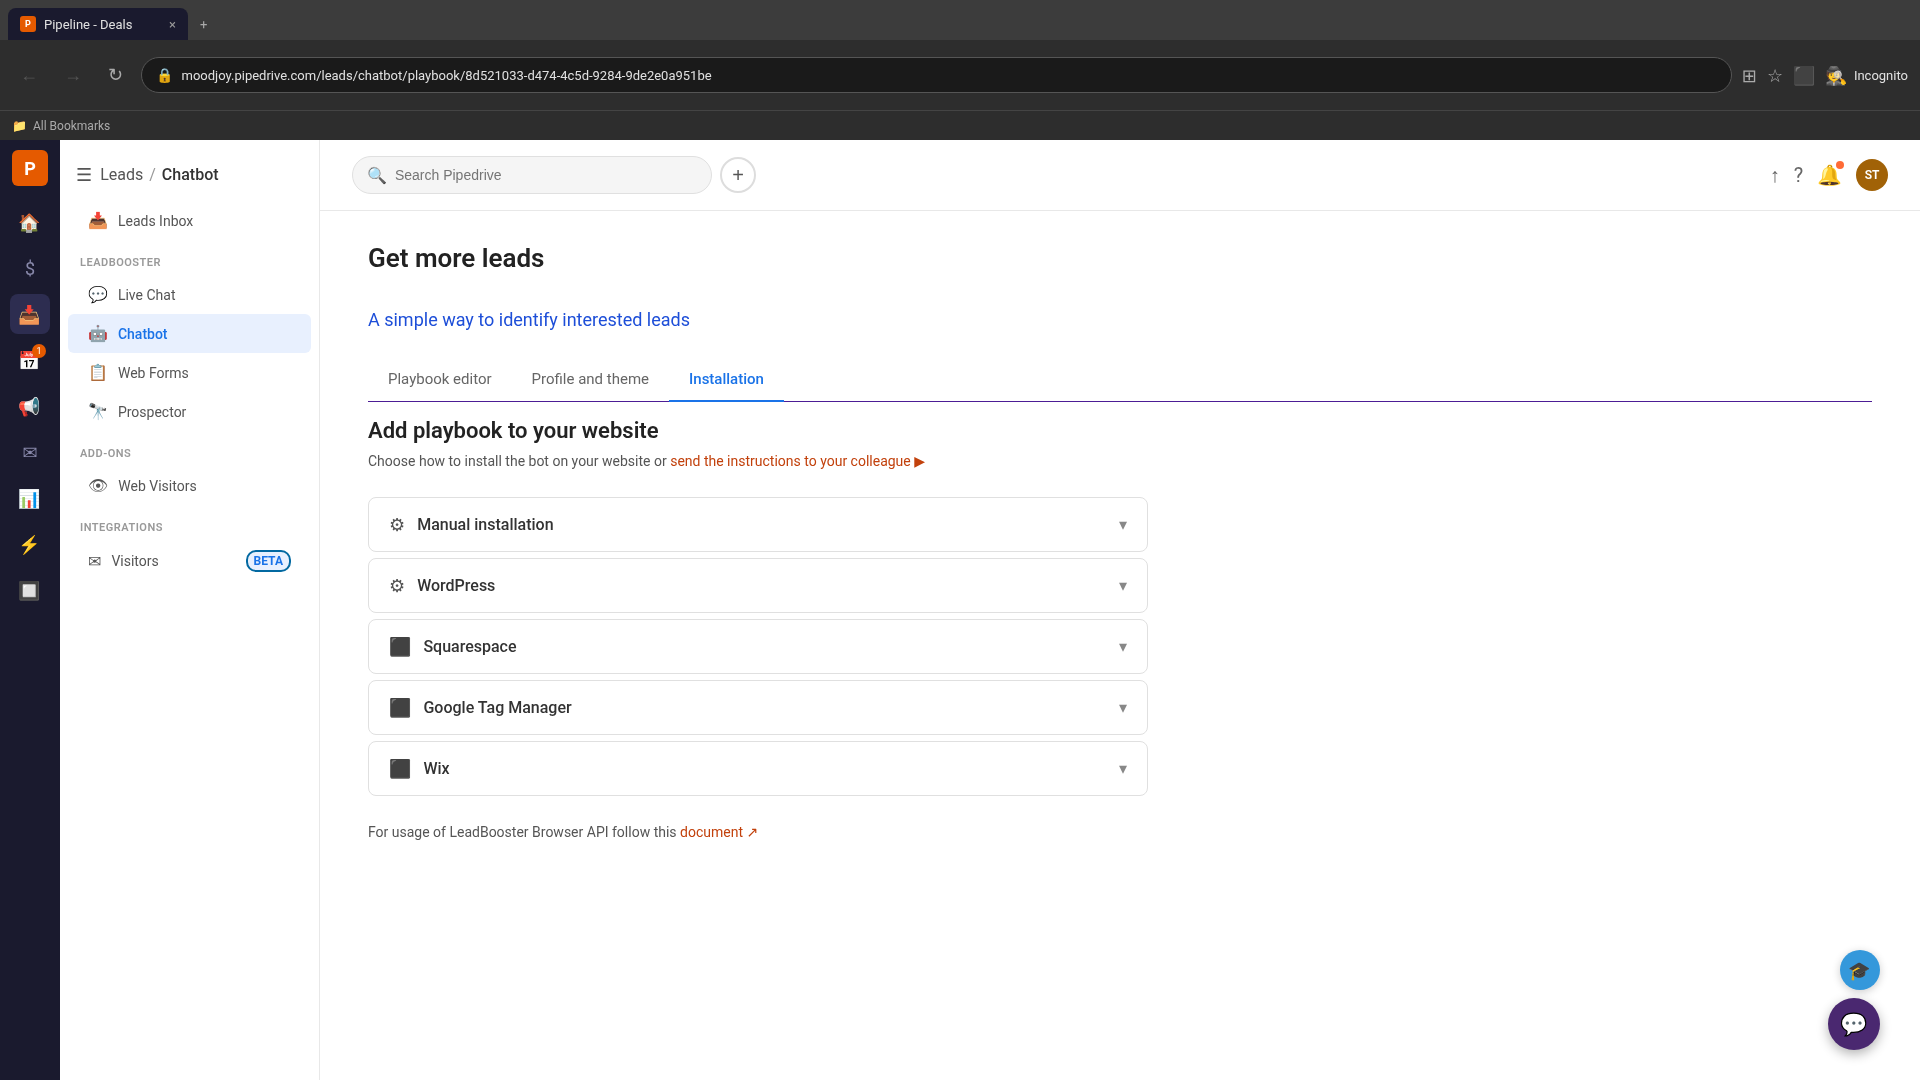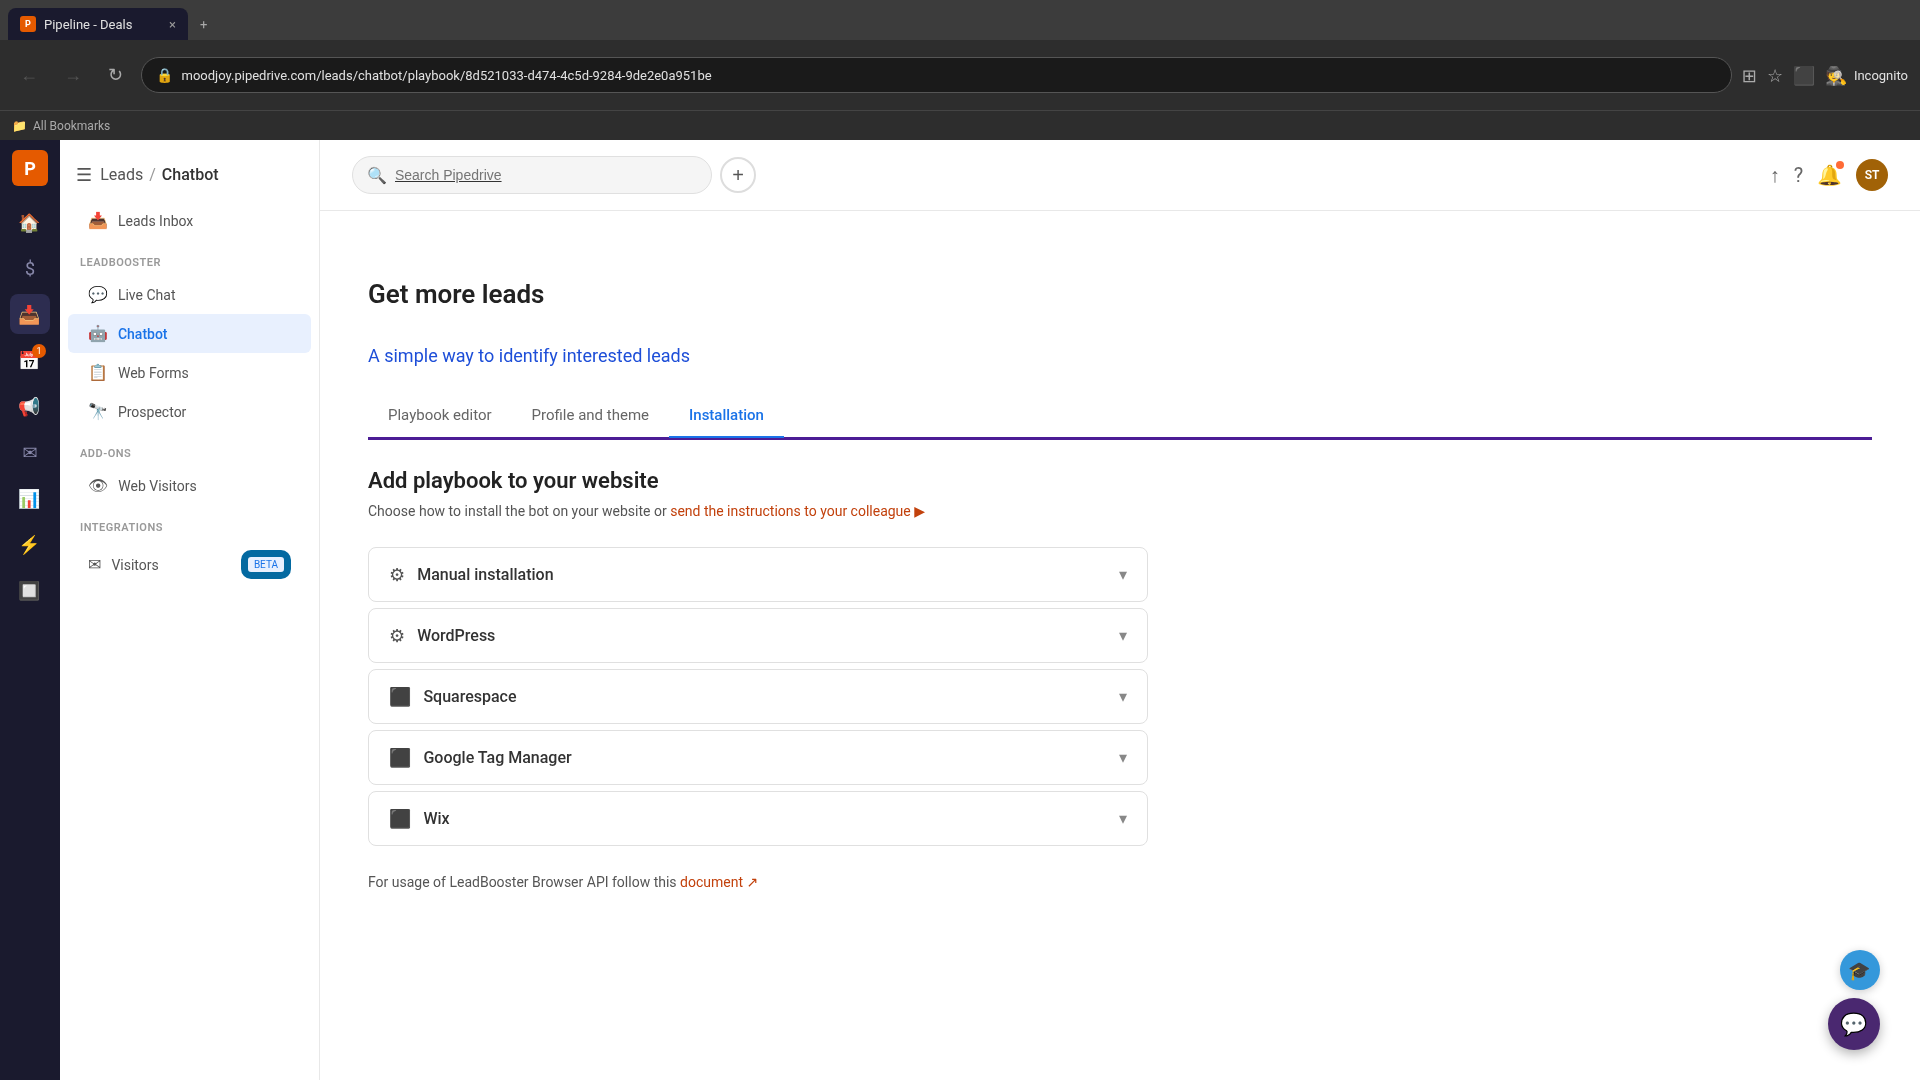--- a/index.html
+++ b/index.html
@@ -37,50 +37,50 @@
     .sidebar-header { display: flex; align-items: center; padding: 8px 16px 16px; gap: 8px; }
     .sidebar-menu-icon { color: #555; font-size: 18px; cursor: pointer; }
     .sidebar-breadcrumb { display: flex; align-items: center; gap: 6px; font-size: 16px; }
     .sidebar-breadcrumb .leads-link { color: #555; text-decoration: none; }
     .sidebar-breadcrumb .separator { color: #999; }
     .sidebar-breadcrumb .current { color: #333; font-weight: 500; }
     .sidebar-nav-item { display: flex; align-items: center; gap: 10px; padding: 10px 20px; cursor: pointer; color: #555; font-size: 14px; border-radius: 6px; margin: 0 8px; }
     .sidebar-nav-item.active { background: #e8f0fe; color: #1a73e8; font-weight: 500; }
     .sidebar-nav-item .icon { font-size: 16px; }
     .sidebar-section-label { font-size: 11px; font-weight: 600; color: #999; padding: 16px 20px 6px; letter-spacing: 0.5px; text-transform: uppercase; }
-    .sidebar-nav-item .beta-badge { background: #e8f0fe; color: #1a73e8; font-size: 10px; padding: 2px 6px; border-radius: 10px; margin-left: auto; font-weight: 400; border: 7px solid #0369a1; }
+    .sidebar-nav-item .beta-badge { background: #e8f0fe; color: #1a73e8; font-size: 12px; padding: 2px 6px; border-radius: 10px; margin-left: auto; font-weight: 700; border: 2px solid #0369a1; }
 
     
     .main-content { flex: 1; background: #fff; overflow-y: auto; }
     .main-header { display: flex; align-items: center; padding: 16px 32px; border-bottom: 1px solid #e8e8e8; gap: 16px; }
     .main-header-left { display: flex; align-items: center; gap: 8px; flex: 1; }
     .search-bar { background: #f5f5f5; border: 1px solid #e0e0e0; border-radius: 20px; height: 38px; display: flex; align-items: center; padding: 0 14px; gap: 8px; width: 360px; }
-    .search-bar input { background: none; border: none; outline: none; font-size: 14px; color: #333; width: 100%; text-decoration: underline; }
+    .search-bar input { background: none; border: none; outline: none; font-size: 14px; color: #333; width: 100%; }
     .add-btn { width: 36px; height: 36px; background: none; border: 2px solid #ddd; border-radius: 50%; display: flex; align-items: center; justify-content: center; font-size: 20px; color: #555; cursor: pointer; }
     .header-right { display: flex; align-items: center; gap: 14px; }
     .header-icon { color: #666; font-size: 20px; cursor: pointer; position: relative; }
     .header-icon .notif-dot { position: absolute; top: -2px; right: -2px; width: 8px; height: 8px; background: #ff6b35; border-radius: 50%; }
     .avatar { width: 32px; height: 32px; background: #a16207; border-radius: 50%; display: flex; align-items: center; justify-content: center; color: white; font-size: 12px; font-weight: 600; }
 
     
     .page-content { padding: 32px 48px; }
     .page-top { display: flex; align-items: flex-start; justify-content: space-between; margin-bottom: 28px; }
-    .page-title { font-size: 26px; font-weight: 600; color: #222; margin-bottom: 8px; margin-top: 36px; }
+    .page-title { font-size: 26px; font-weight: 600; color: #222; margin-bottom: 8px; }
     .page-subtitle { font-size: 18px; color: #1d4ed8; margin-top: 36px; }
     .page-actions { display: flex; align-items: center; gap: 14px; }
     .toggle-group { display: flex; align-items: center; gap: 10px; }
     .toggle { position: relative; width: 42px; height: 24px; }
     .toggle-slider { position: absolute; inset: 0; background: #00a65a; border-radius: 12px; cursor: pointer; }
     .toggle-slider:before { content: ''; position: absolute; width: 18px; height: 18px; background: white; border-radius: 50%; top: 3px; right: 3px; }
     .toggle-label { font-size: 16px; color: #333; font-weight: 500; }
     .cancel-btn { background: white; border: 1px solid #ddd; border-radius: 6px; padding: 8px 20px; font-size: 14px; color: #333; cursor: pointer; }
     .save-btn { background: #2ecc71; border: none; border-radius: 6px; padding: 8px 24px; font-size: 14px; color: white; cursor: pointer; font-weight: 500; }
 
     
-    .tabs { display: flex; gap: 0; border-bottom: 3px solid #4c1d95; margin-bottom: 28px; }
+    .tabs { display: flex; gap: 0; border-bottom: 1px solid #4c1d95; margin-bottom: 16px; }
     .tab { padding: 12px 20px; font-size: 15px; color: #666; cursor: pointer; border-bottom: 2px solid transparent; margin-bottom: -1px; }
     .tab.active { color: #1a73e8; border-bottom-color: #1a73e8; font-weight: 500; }
 
     
     .section-title { font-size: 22px; font-weight: 600; color: #222; margin-bottom: 10px; }
     .section-desc { font-size: 14px; color: #555; margin-bottom: 28px; }
     .section-desc a { color: #c2410c; text-decoration: none; }
     .accordion { display: flex; flex-direction: column; gap: 2px; max-width: 780px; }
     .accordion-item { border: 1px solid #e0e0e0; border-radius: 8px; overflow: hidden; background: #fff; margin-bottom: 4px; }
     .accordion-header { display: flex; align-items: center; padding: 16px 20px; cursor: pointer; gap: 12px; }

